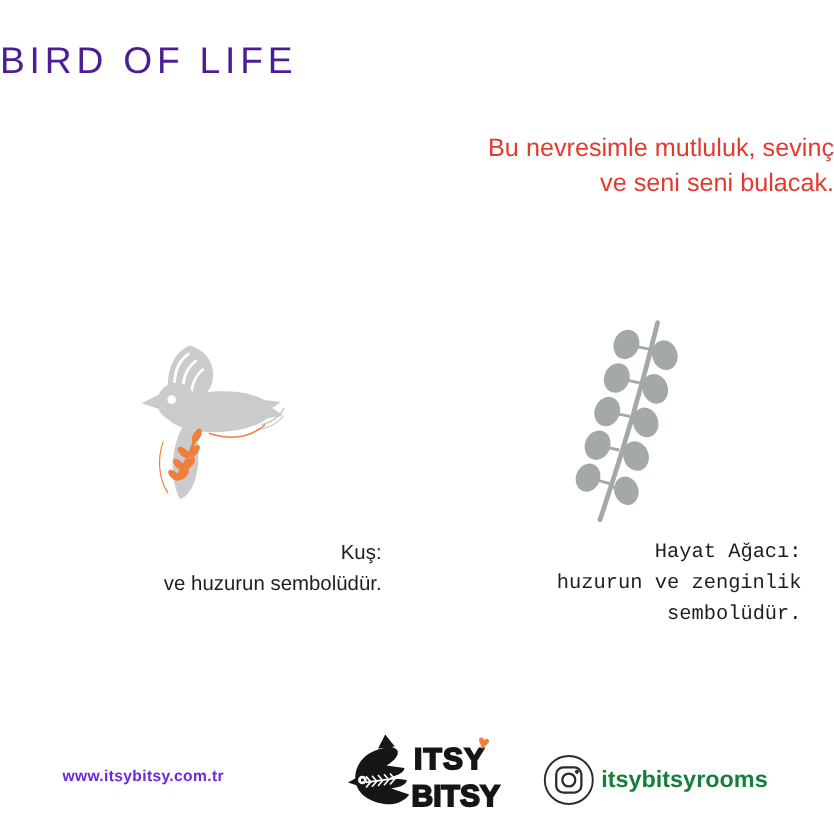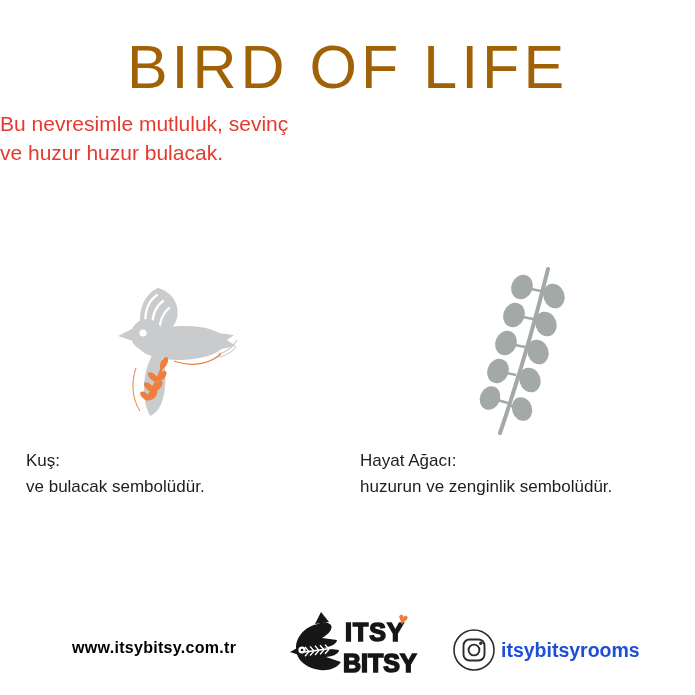--- a/index.html
+++ b/index.html
@@ -5,59 +5,59 @@
   html,body{margin:0;padding:0;}
   body{
     width:695px;height:695px;background:#ffffff;
     font-family:"Liberation Sans",sans-serif;
     -webkit-font-smoothing:antialiased;
   }
   .canvas{position:relative;width:695px;height:695px;overflow:hidden;background:#ffffff;}
 
   .title{
     position:absolute;top:34px;left:0;width:100%;
-    text-align:center;font-size:61px;line-height:1.1;
-    letter-spacing:4px;font-weight:500;color:#a16207;
+    font-size:31px;line-height:1.1;
+    letter-spacing:4px;font-weight:500;color:#4c1d95;
   }
   .intro{
     position:absolute;top:109px;left:0;width:100%;
-    text-align:left;font-size:21px;line-height:29px;
+    text-align:right;font-size:21px;line-height:29px;
     font-weight:500;color:#e6392e;
   }
   .illustration-bird{position:absolute;left:100px;top:282px;}
   .illustration-tree{position:absolute;left:470px;top:263px;}
 
   .caption{
-    position:absolute;top:448px;text-align:left;
+    position:absolute;top:448px;text-align:right;
     font-size:17px;line-height:26px;font-weight:500;color:#1e1e1e;
   }
   .caption-bird{left:26px;width:292px;}
-  .caption-tree{left:360px;width:308px;}
+  .caption-tree{left:360px;width:308px;font-family:Liberation Mono, monospace;}
 
   .website{
-    position:absolute;left:72px;top:639px;
-    font-size:16px;font-weight:600;letter-spacing:.3px;color:#000000;
+    position:absolute;left:52px;top:639px;
+    font-size:13px;font-weight:600;letter-spacing:.3px;color:#6d28d9;
   }
   .logo{position:absolute;left:288px;top:608px;width:132px;height:74px;}
   .insta-icon{position:absolute;left:452px;top:628px;width:44px;height:44px;}
   .insta-handle{
     position:absolute;left:501px;top:639px;
-    font-size:19.5px;font-weight:600;color:#1d4ed8;
+    font-size:19.5px;font-weight:600;color:#15803d;
   }
 </style>
 </head>
 <body>
 
 <div class="canvas">
 
   <div class="title">BIRD OF LIFE</div>
 
   <div class="intro">
     <div>Bu nevresimle mutluluk, sevinç</div>
-    <div>ve huzur huzur bulacak.</div>
+    <div>ve seni seni bulacak.</div>
   </div>
 
   <svg class="illustration-bird" width="140" height="150" viewBox="0 0 140 150" aria-hidden="true">
 
     <path d="M118 72 C127 70 133 65 137 58" stroke="#c9cbcd" stroke-width="1.3" fill="none"></path>
     <path d="M114 76 C124 75 131 71 136 65" stroke="#c9cbcd" stroke-width="1.1" fill="none"></path>
 
     <path d="M74 79 C92 85 108 83 121 72" stroke="#ef7f3c" stroke-width="1.2" fill="none"></path>
     <path d="M36 86 C31 100 32 117 40 129" stroke="#ef7f3c" stroke-width="1" fill="none"></path>
 
@@ -110,21 +110,21 @@
       <ellipse cx="68" cy="89" rx="10.5" ry="12.5" transform="rotate(-18 68 89)"></ellipse>
       <ellipse cx="28" cy="108" rx="10.5" ry="12.5" transform="rotate(22 28 108)"></ellipse>
       <ellipse cx="60" cy="117" rx="10.5" ry="12.5" transform="rotate(-18 60 117)"></ellipse>
       <ellipse cx="20" cy="135" rx="10" ry="12" transform="rotate(22 20 135)"></ellipse>
       <ellipse cx="52" cy="146" rx="10" ry="12" transform="rotate(-18 52 146)"></ellipse>
     </g>
   </svg>
 
   <div class="caption caption-bird">
     <div>Kuş:</div>
-    <div>ve bulacak sembolüdür.</div>
+    <div>ve huzurun sembolüdür.</div>
   </div>
   <div class="caption caption-tree">
     <div>Hayat Ağacı:</div>
     <div>huzurun ve zenginlik sembolüdür.</div>
   </div>
 
   <div class="website">www.itsybitsy.com.tr</div>
 
   <svg class="logo" width="132" height="74" viewBox="0 0 132 74" aria-hidden="true">
 

